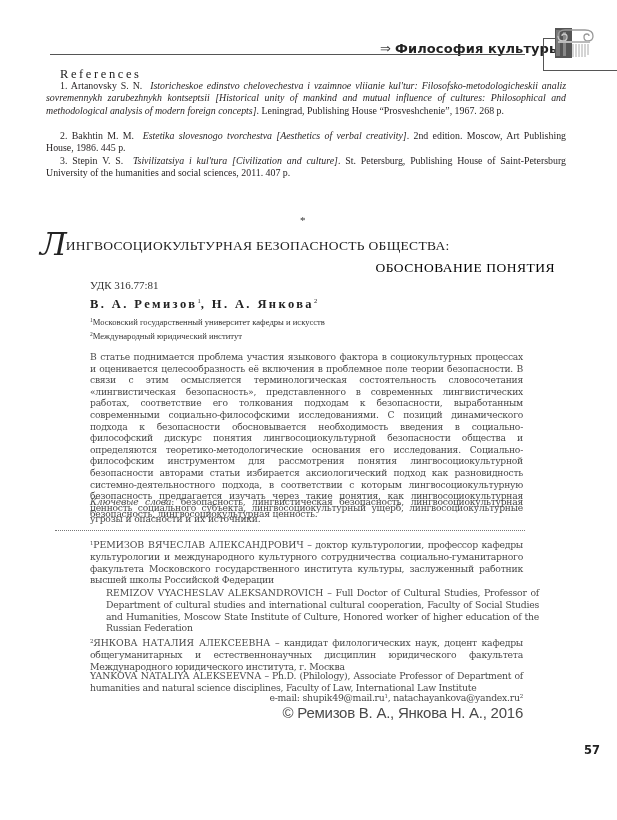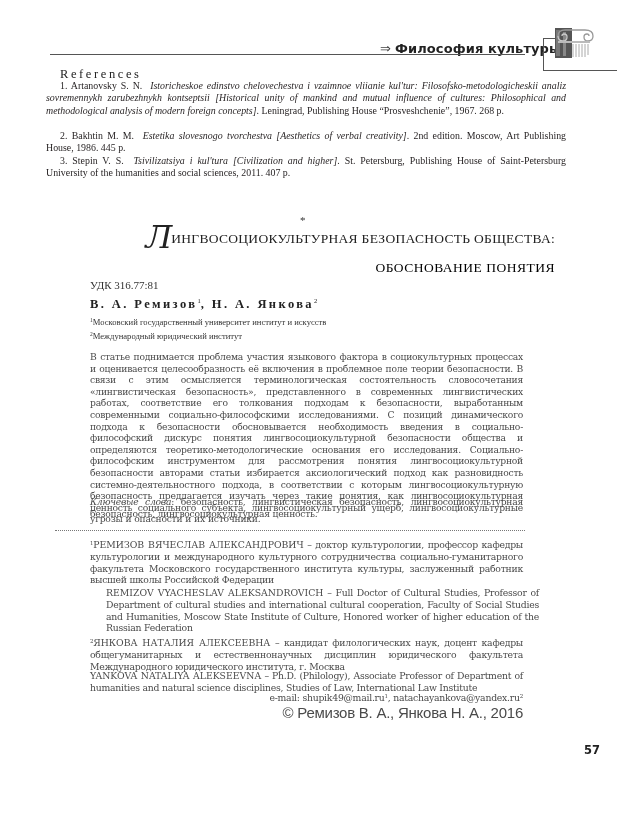--- a/index.html
+++ b/index.html
@@ -13,21 +13,21 @@
   .logo-frame-h1 { position: absolute; left: 543px; top: 38px; width: 12px; border-top: 1px solid #555; }
   .logo-frame-h2 { position: absolute; left: 543px; top: 70px; width: 74px; border-top: 1px solid #555; }
   .logo { position: absolute; left: 555px; top: 28px; width: 40px; height: 30px; }
 
   
   .refs-heading { position: absolute; left: 60px; top: 67px; font-size: 12.5px; letter-spacing: 2.6px; color: #222; }
   .ref { position: absolute; left: 46px; width: 520px; font-size: 9.9px; line-height: 12.4px; text-align: justify; text-indent: 14px; color: #231f20; }
   .ref i { font-style: italic; }
   .star { position: absolute; left: 300px; top: 214px; font-size: 11px; color: #333; }
 
-  .title-line1 { position: absolute; left: 40px; top: 218px; width: 515px; text-align: right; font-size: 13.5px; letter-spacing: 0.3px; color: #222; white-space: nowrap; }
+  .title-line1 { position: absolute; left: 40px; top: 225px; width: 515px; text-align: left; font-size: 13.5px; letter-spacing: 0.3px; color: #222; white-space: nowrap; }
   .title-line1 .cap { font-style: italic; font-size: 32px; font-family: "DejaVu Serif", serif; font-weight: normal; vertical-align: -5px; margin-right: 1px; letter-spacing: -2px; }
   .title-line2 { position: absolute; left: 40px; top: 260px; width: 515px; text-align: right; font-size: 13.5px; letter-spacing: 0.5px; color: #000000; white-space: nowrap; }
 
   .udc { position: absolute; left: 90px; top: 279px; font-size: 11px; color: #333; }
   .authors { position: absolute; left: 90px; top: 297px; font-size: 12.5px; font-weight: bold; letter-spacing: 2.4px; color: #222; white-space: nowrap; }
   .authors sup { font-size: 6.5px; letter-spacing: 0; vertical-align: 5px; font-weight: normal; }
   .affil { position: absolute; left: 90px; font-size: 8.6px; color: #333; white-space: nowrap; }
   .affil sup { font-size: 5.5px; vertical-align: 3px; }
 
   .abstract { position: absolute; left: 90px; top: 351px; width: 433px; font-size: 9.2px; line-height: 11.6px; text-align: justify; color: #4a4a4a; font-family: "DejaVu Serif", serif; letter-spacing: -0.25px; word-spacing: 0.3px; }
@@ -85,38 +85,38 @@
 
 <div class="ref" style="top:130px;">
   <span>2.</span>
   <span>Bakhtin M. M.</span>&nbsp;
   <i>Estetika slovesnogo tvorchestva [Aesthetics of verbal creativity]</i><span>. 2nd edition. Moscow, Art Publishing House, 1986. 445 p.</span>
 </div>
 
 <div class="ref" style="top:155px;">
   <span>3.</span>
   <span>Stepin V. S.</span>&nbsp;
-  <i>Tsivilizatsiya i kul'tura [Civilization and higher]</i><span>. St. Petersburg, Publishing House of Saint-Petersburg University of the humanities and social sciences, 2011. 407 p.</span>
+  <i>Tsivilizatsiya i kul'tura [Civilization and culture]</i><span>. St. Petersburg, Publishing House of Saint-Petersburg University of the humanities and social sciences, 2011. 407 p.</span>
 </div>
 
 <div class="star">*</div>
 
 <div class="title-line1">
   <span class="cap">Л</span><span>ИНГВОСОЦИОКУЛЬТУРНАЯ БЕЗОПАСНОСТЬ ОБЩЕСТВА:</span>
 </div>
 <div class="title-line2">ОБОСНОВАНИЕ ПОНЯТИЯ</div>
 
 <div class="udc">УДК 316.77:81</div>
 
 <div class="authors">
   <span>В. А. Ремизов</span><sup>1</sup><span>, </span><span>Н. А. Янкова</span><sup>2</sup>
 </div>
 
 <div class="affil" style="top:317px;">
-  <sup>1</sup><span>Московский государственный университет институт и искусств</span>
+  <sup>1</sup><span>Московский государственный университет кафедры и искусств</span>
 </div>
 <div class="affil" style="top:331px;">
   <sup>2</sup><span>Международный юридический институт</span>
 </div>
 
 <div class="abstract">В статье поднимается проблема участия языкового фактора в социокультурных процессах и оценивается целесообразность её включения в проблемное поле теории безопасности. В связи с этим осмысляется терминологическая состоятельность словосочетания «лингвистическая безопасность», представленного в современных лингвистических работах, соответствие его толкования подходам к безопасности, выработанным современными социально-философскими исследованиями. С позиций динамического подхода к безопасности обосновывается необходимость введения в социально-философский дискурс понятия лингвосоциокультурной безопасности общества и определяются теоретико-методологические основания его исследования. Социально-философским инструментом для рассмотрения понятия лингвосоциокультурной безопасности авторами статьи избирается аксиологический подход как разновидность системно-деятельностного подхода, в соответствии с которым лингвосоциокультурную безопасность предлагается изучать через такие понятия, как лингвосоциокультурная ценность социального субъекта, лингвосоциокультурный ущерб, лингвосоциокультурные угрозы и опасности и их источники.</div>
 
 <div class="keywords">
   <span class="kw-label">Ключевые слова</span><span>: </span><span>безопасность, лингвистическая безопасность, лингвосоциокультурная безопасность, лингвосоциокультурная ценность.</span>
 </div>
@@ -126,21 +126,21 @@
 <div class="bio" style="top:538px;">
   <sup>1</sup><span class="name">РЕМИЗОВ ВЯЧЕСЛАВ АЛЕКСАНДРОВИЧ</span><span> – доктор культурологии, профессор кафедры культурологии и международного культурного сотрудничества социально-гуманитарного факультета Московского государственного института культуры, заслуженный работник высшей школы Российской Федерации</span>
 </div>
 <div class="bio" style="top:587px;margin-left:16px;">
   <span class="name">REMIZOV VYACHESLAV ALEKSANDROVICH</span><span> – Full Doctor of Cultural Studies, Professor of Department of cultural studies and international cultural cooperation, Faculty of Social Studies and Humanities, Moscow State Institute of Culture, Honored worker of higher education of the Russian Federation</span>
 </div>
 <div class="bio" style="top:636px;">
   <sup>2</sup><span class="name">ЯНКОВА НАТАЛИЯ АЛЕКСЕЕВНА</span><span> – кандидат филологических наук, доцент кафедры общегуманитарных и естественнонаучных дисциплин юридического факультета Международного юридического института, г. Москва</span>
 </div>
 <div class="bio" style="top:670px;">
-  <span class="name">YANKOVA NATALIYA ALEKSEEVNA</span><span> – Ph.D. (Philology), Associate Professor of Department of humanities and natural science disciplines, Studies of Law, International Law Institute</span>
+  <span class="name">YANKOVA NATALIYA ALEKSEEVNA</span><span> – Ph.D. (Philology), Associate Professor of Department of humanities and natural science disciplines, Faculty of Law, International Law Institute</span>
 </div>
 
 <div class="emails">
   <span>e-mail: </span><span>shupik49@mail.ru</span><sup>1</sup><span>, </span><span>natachayankova@yandex.ru</span><sup>2</sup>
 </div>
 <div class="copyright">© Ремизов В. А., Янкова Н. А., 2016</div>
 
 <div class="page-num">57</div>
 
 </body></html>

